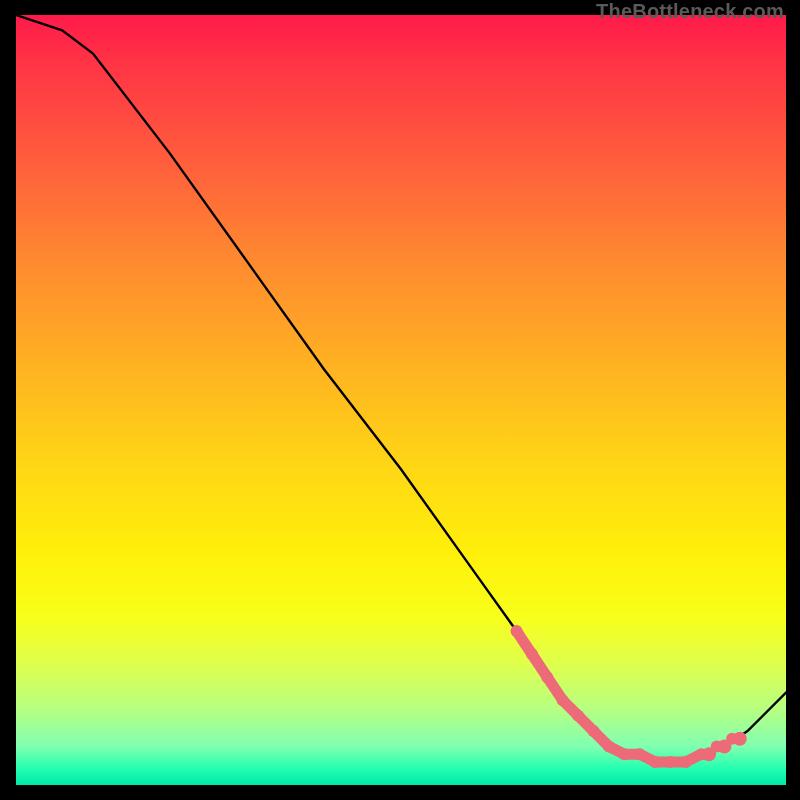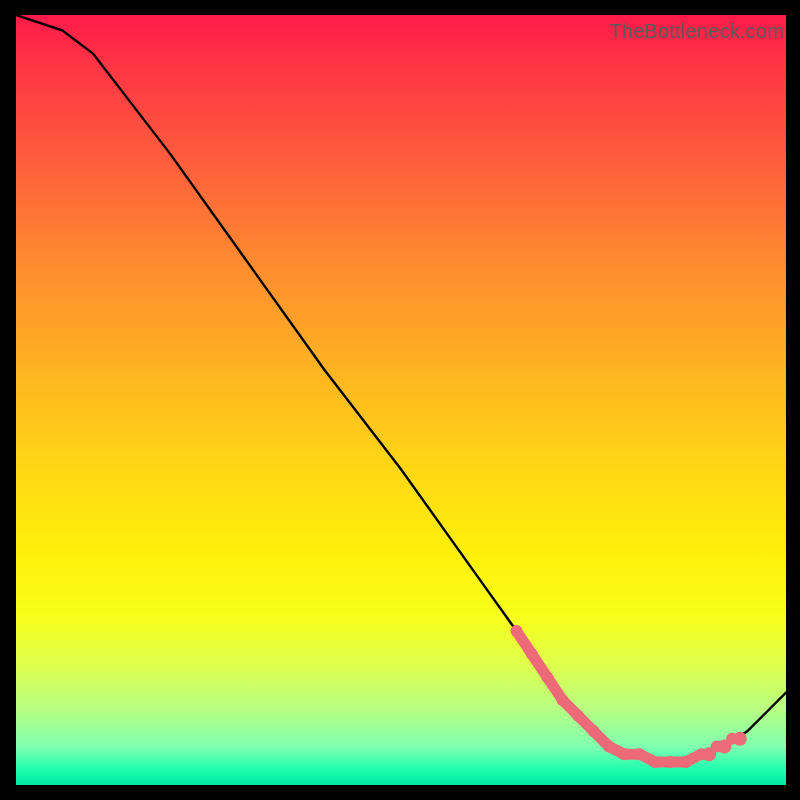--- a/index.html
+++ b/index.html
@@ -52,23 +52,22 @@
     inset: 0;
     width: 100%;
     height: 100%;
   }
   .watermark {
     position: absolute;
     top: 0px;
     right: 16px;
     color: #5a5a5a;
     font-size: 20px;
-    font-weight: 400;
+    font-weight: 700;
     letter-spacing: 0.2px;
-    margin-top: 20px;
   }
 </style>
 </head>
 <body>
 
 <div class="frame">
   <div class="plot-area">
     <div class="gradient-bg"></div>
     <svg class="curve" viewBox="0 0 770 770" preserveAspectRatio="none">
 

